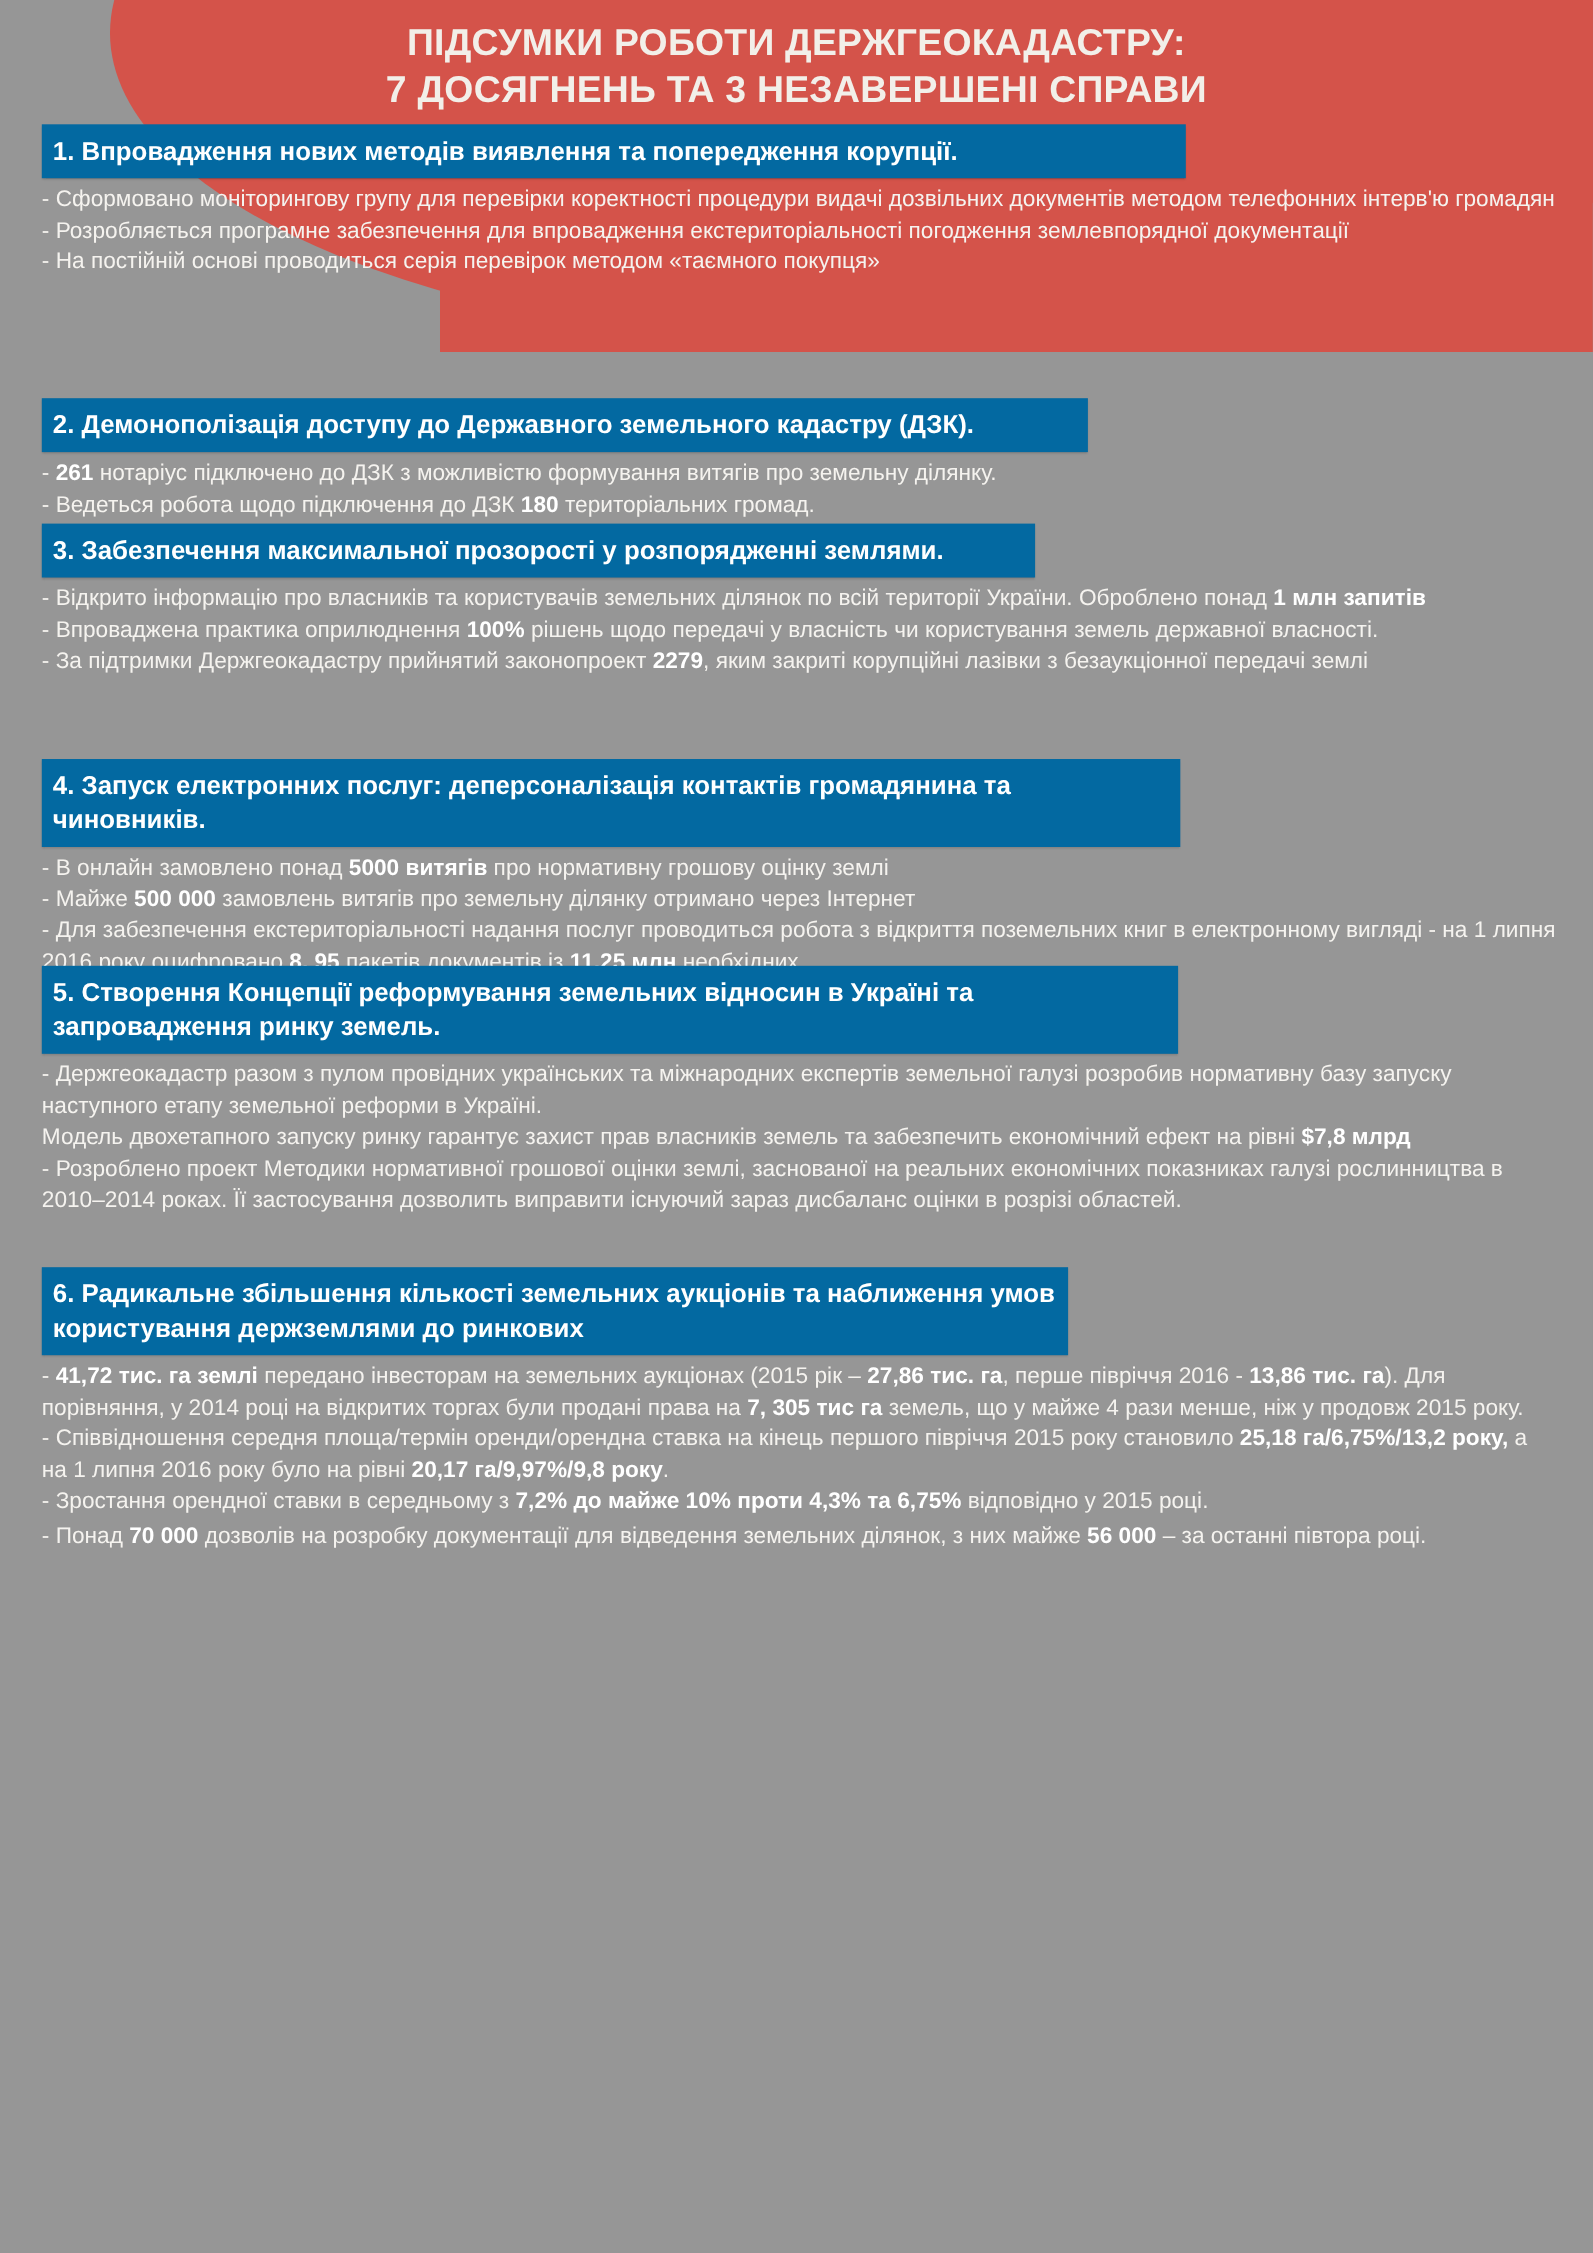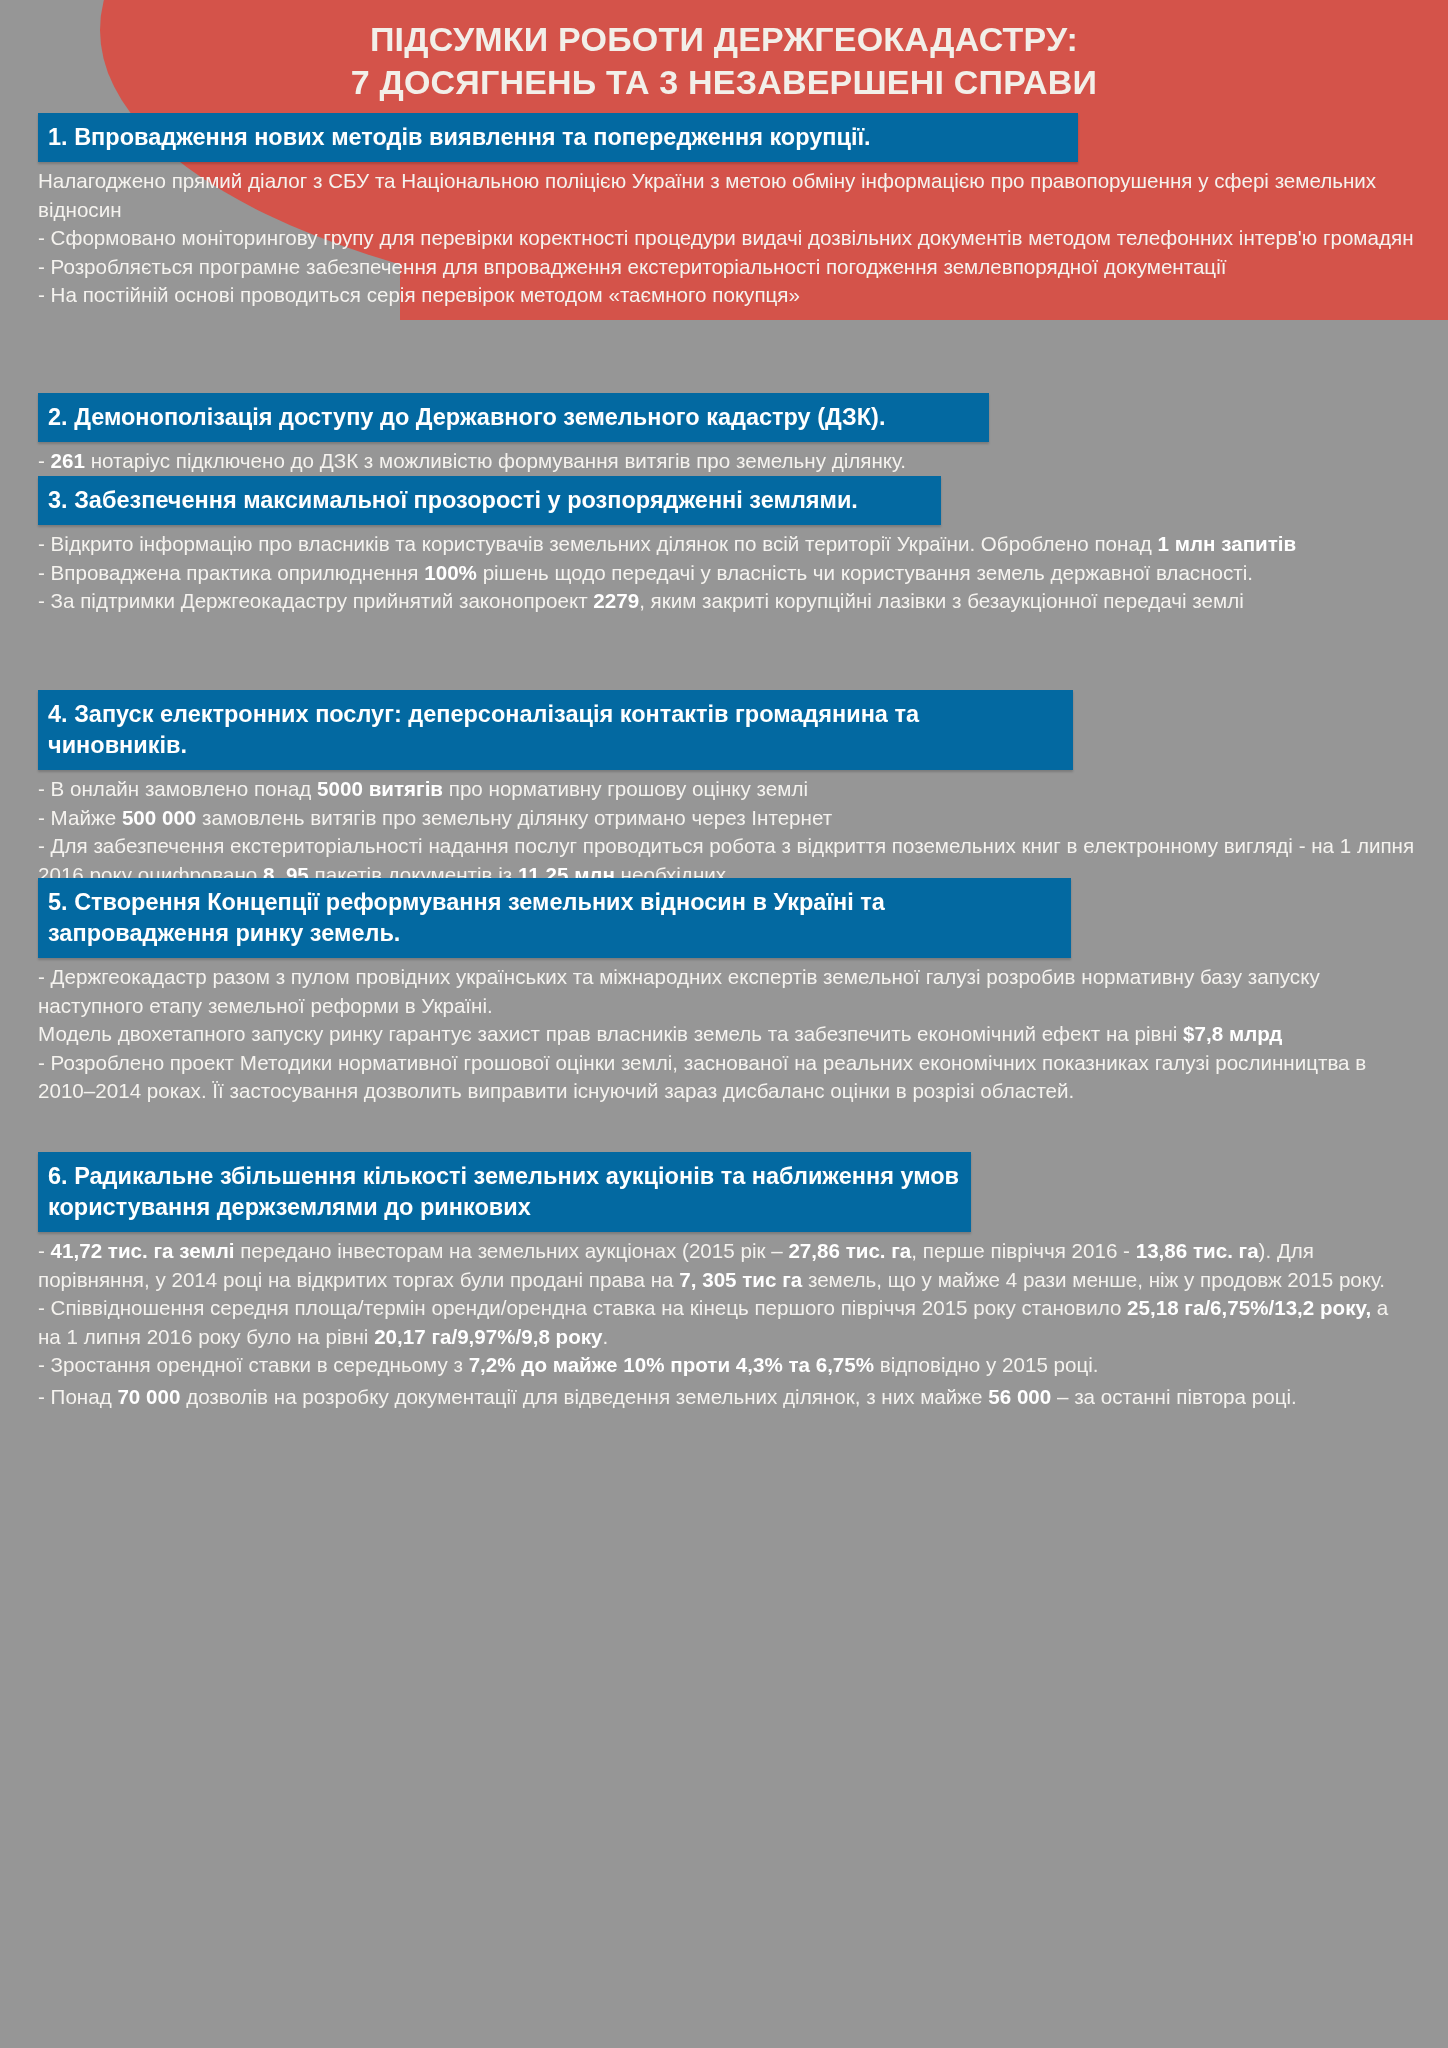--- a/index.html
+++ b/index.html
@@ -103,26 +103,25 @@
 
 <div id="page">
 
   <div class="main-title">
     <span class="tl">ПІДСУМКИ РОБОТИ ДЕРЖГЕОКАДАСТРУ:</span>
     <span class="tl">7 ДОСЯГНЕНЬ ТА 3 НЕЗАВЕРШЕНІ СПРАВИ</span>
   </div>
 
   <div id="sections-host">
       <div class="section" style="top: 113px;"><div class="sec-head" style="width: 1040px;">1. Впровадження нових методів виявлення та попередження корупції.</div><div class="sec-body">
-          <p><span>Налагоджено прямий діалог з СБУ та Національною поліцією України з метою обміну інформацією про правопорушення у сфері земельних відносин</span></p>
           <p><span>- Сформовано моніторингову групу для перевірки коректності  процедури видачі дозвільних документів методом телефонних інтерв'ю громадян</span></p>
           <p><span>- Розробляється програмне забезпечення для впровадження екстериторіальності погодження землевпорядної документації</span></p>
           <p><span>- На постійній основі проводиться серія перевірок методом «таємного покупця»</span></p>
         </div></div>
-      <div class="section" style="top: 362px; margin-top: 31px;"><div class="sec-head" style="width: 951px;">2. Демонополізація доступу до Державного земельного кадастру (ДЗК).</div><div class="sec-body">
+      <div class="section" style="top: 362px;"><div class="sec-head" style="width: 951px;">2. Демонополізація доступу до Державного земельного кадастру (ДЗК).</div><div class="sec-body">
           <p><span>- </span><b>261</b><span> нотаріус підключено до ДЗК з можливістю формування витягів  про земельну ділянку.</span></p>
           <p><span>- Ведеться робота щодо підключення до ДЗК </span><b>180</b><span> територіальних громад.</span></p>
         </div></div>
       <div class="section" style="top: 476px;"><div class="sec-head" style="width: 903px;">3. Забезпечення максимальної прозорості у розпорядженні землями.</div><div class="sec-body">
           <p><span>- Відкрито інформацію про власників та користувачів земельних ділянок по всій території України. Оброблено понад </span><b>1 млн запитів</b></p>
           <p><span>- Впроваджена практика оприлюднення </span><b>100%</b><span> рішень щодо передачі у власність чи користування земель державної власності.</span></p>
           <p><span>- За підтримки Держгеокадастру прийнятий законопроект </span><b>2279</b><span>, яким закриті корупційні лазівки з безаукціонної передачі землі</span></p>
         </div></div>
       <div class="section" style="top: 690px;"><div class="sec-head" style="width: 1035px;">4. Запуск електронних послуг: деперсоналізація контактів громадянина та чиновників.</div><div class="sec-body">
           <p><span>- В онлайн замовлено понад </span><b>5000 витягів</b><span> про нормативну грошову оцінку землі</span></p>

